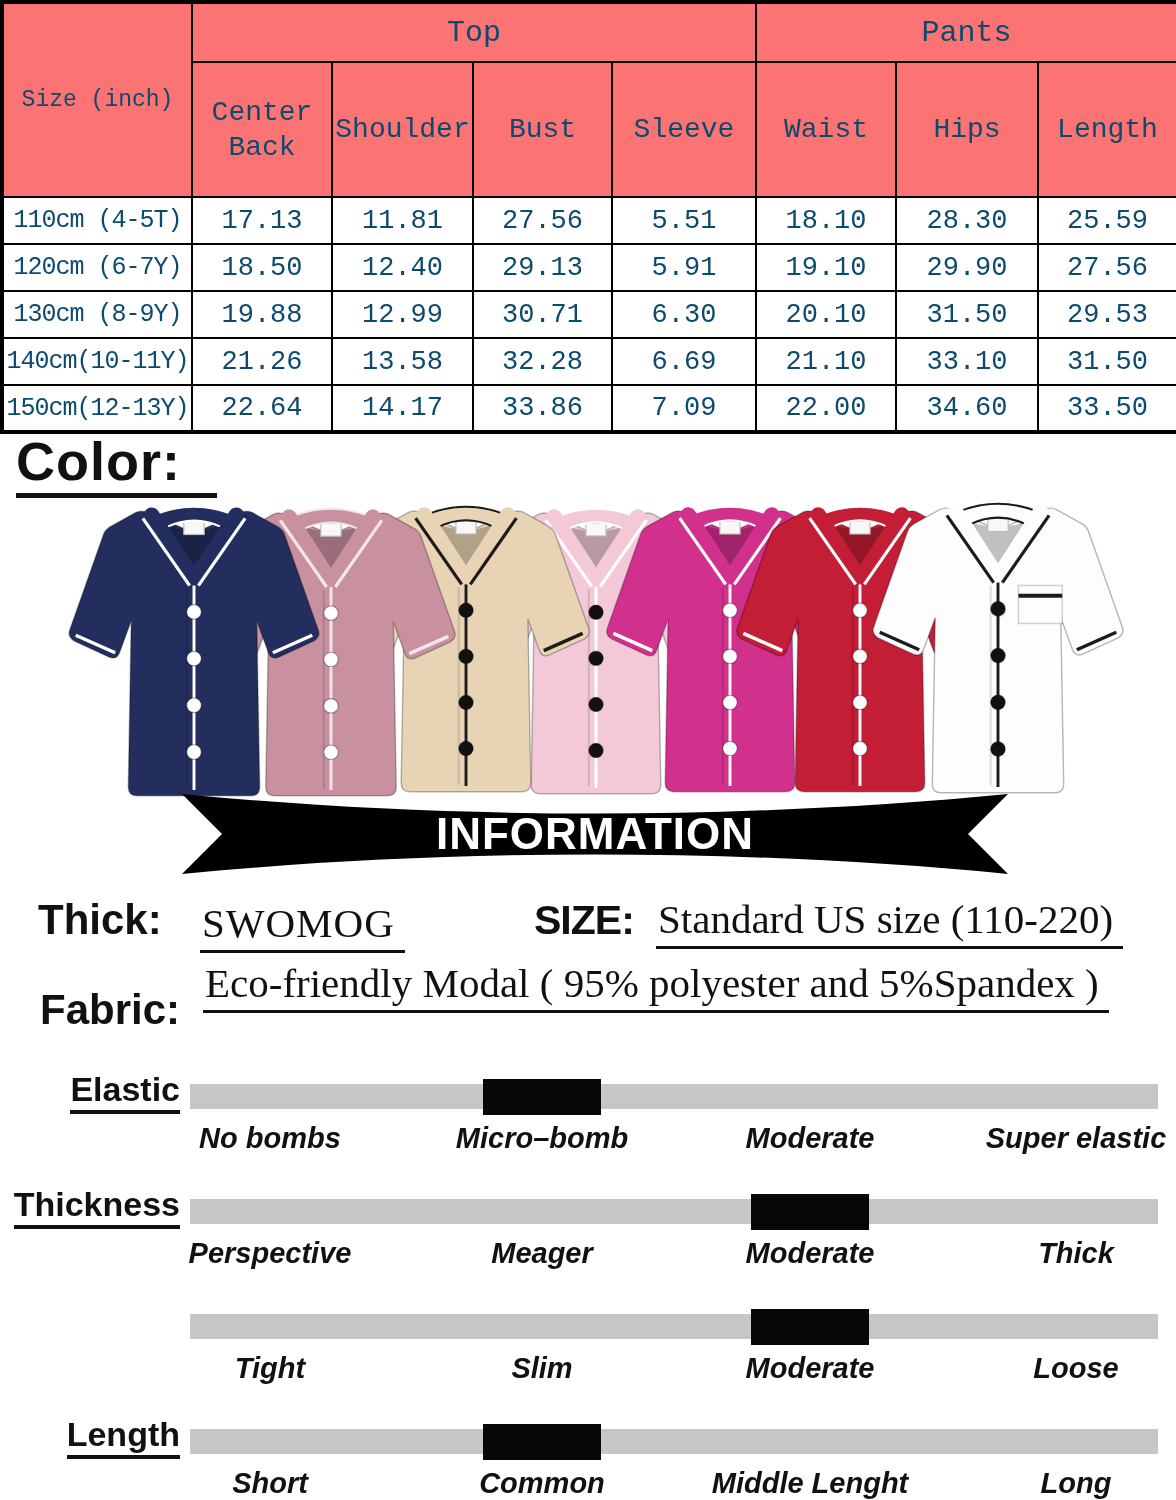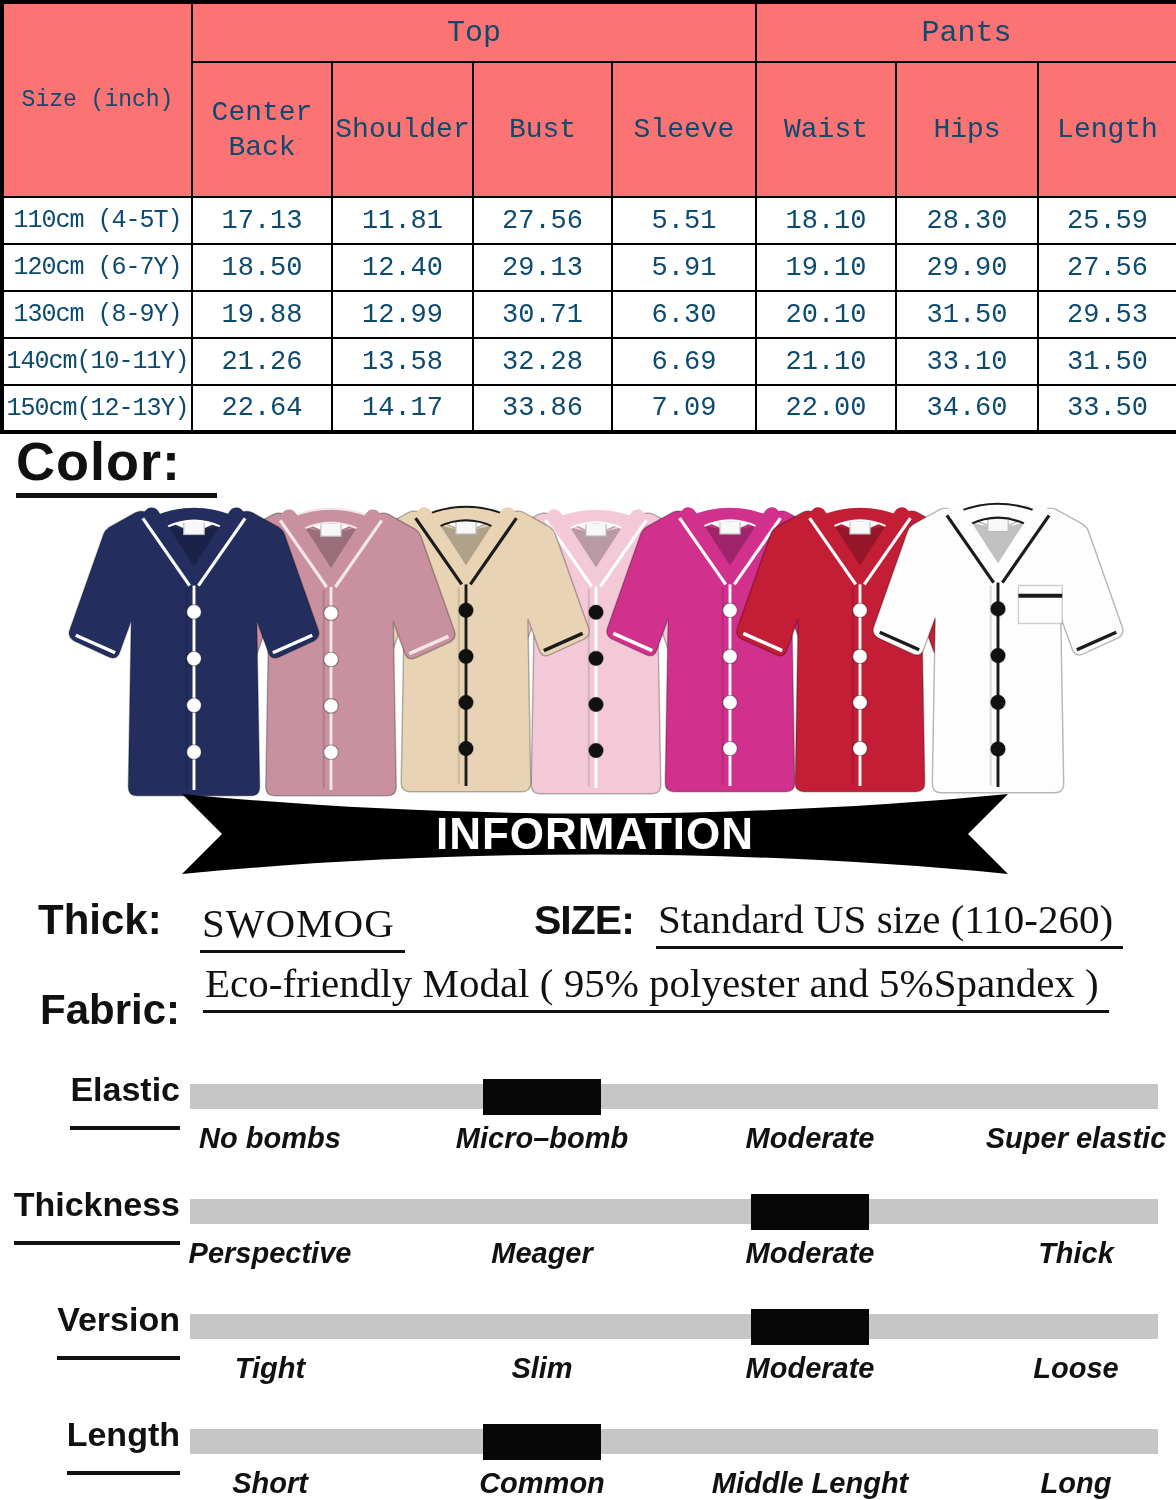--- a/index.html
+++ b/index.html
@@ -46,21 +46,21 @@
   #size-label{left:534px;top:897px;font-size:41px;letter-spacing:-1px;}
   #size-value{left:656px;top:895px;}
   #fabric-label{left:40px;top:986px;}
   #fabric-value{left:203px;top:959px;}
 
   
   .sliders{position:absolute;left:0;top:1062px;width:1176px;}
   .attr-row{position:relative;height:115px;}
   .attr-label-wrap{position:absolute;left:0;top:8px;width:180px;text-align:right;}
   .attr-label{display:inline-block;font-size:34px;font-weight:bold;
-    border-bottom:4px solid #111;padding-bottom:17px;}
+    border-bottom:4px solid #111;padding-bottom:1px;}
   .attr-bar{position:absolute;left:190px;top:22px;width:968px;height:25px;
     background:var(--bar-bg,#c6c6c6);}
   .attr-marker{position:absolute;top:17px;width:118px;height:36px;
     background:var(--marker-bg,#070707);}
   .attr-option{position:absolute;top:60px;transform:translateX(-50%);
     font-size:29px;font-weight:bold;font-style:italic;white-space:nowrap;}
 </style>
 </head>
 <body>
 
@@ -324,21 +324,21 @@
 <div class="ribbon">
   <svg viewBox="0 0 834 88" preserveAspectRatio="none">
     <path d="M4,4 C 270,30 564,30 830,4 L 790,44 L 830,84 C 564,58 270,58 4,84 L 44,44 Z" fill="var(--ribbon-bg,#000)"></path>
     <text x="417" y="59" text-anchor="middle" fill="var(--ribbon-fg,#fff)">INFORMATION</text>
   </svg>
 </div>
 
 <div id="brand-label" class="detail-label">Thick:</div>
 <div id="brand-value" class="detail-value">SWOMOG</div>
 <div id="size-label" class="detail-label">SIZE:</div>
-<div id="size-value" class="detail-value">Standard US size (110-260)</div>
+<div id="size-value" class="detail-value">Standard US size (110-220)</div>
 <div id="fabric-label" class="detail-label">Fabric:</div>
 <div id="fabric-value" class="detail-value">Eco-friendly Modal ( 95% polyester and 5%Spandex )</div>
 
 <div class="sliders">
     <div class="attr-row">
       <div class="attr-label-wrap"><span class="attr-label">Elastic</span></div>
       <div class="attr-bar"></div>
       <div class="attr-marker" style="left: 483px;"></div>
       <span class="attr-option" style="left: 270px;">No bombs</span>
       <span class="attr-option" style="left: 542px;">Micro–bomb</span>
@@ -348,21 +348,20 @@
     <div class="attr-row">
       <div class="attr-label-wrap"><span class="attr-label">Thickness</span></div>
       <div class="attr-bar"></div>
       <div class="attr-marker" style="left: 751px;"></div>
       <span class="attr-option" style="left: 270px;">Perspective</span>
       <span class="attr-option" style="left: 542px;">Meager</span>
       <span class="attr-option" style="left: 810px;">Moderate</span>
       <span class="attr-option" style="left: 1076px;">Thick</span>
     </div>
     <div class="attr-row">
-      <div class="attr-label-wrap"><span class="attr-label">Version</span></div>
       <div class="attr-bar"></div>
       <div class="attr-marker" style="left: 751px;"></div>
       <span class="attr-option" style="left: 270px;">Tight</span>
       <span class="attr-option" style="left: 542px;">Slim</span>
       <span class="attr-option" style="left: 810px;">Moderate</span>
       <span class="attr-option" style="left: 1076px;">Loose</span>
     </div>
     <div class="attr-row">
       <div class="attr-label-wrap"><span class="attr-label">Length</span></div>
       <div class="attr-bar"></div>

